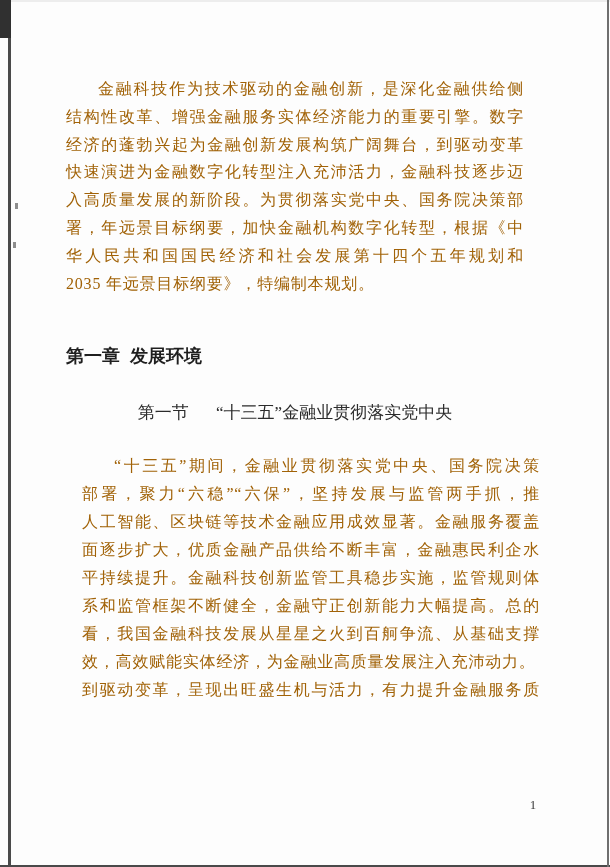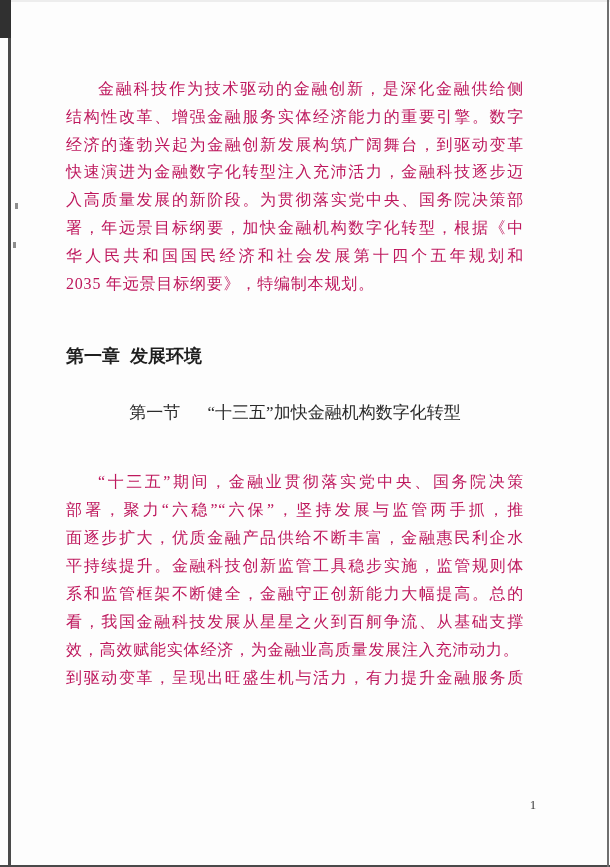--- a/index.html
+++ b/index.html
@@ -16,28 +16,28 @@
   .edge-left   { position:absolute; left:8px; top:0; width:3px; height:867px; background:#4a4a4a; }
   .corner-mark { position:absolute; left:0; top:0; width:11px; height:38px; background:#303030; }
   .edge-bottom { position:absolute; left:0; bottom:0; width:610px; height:2px; background:#4a4a4a; }
   .edge-right  { position:absolute; left:607px; top:0; width:2px; height:867px; background:#6f6f6f; }
   .speck-1     { position:absolute; left:15px; top:203px; width:3px; height:6px; background:#8d8d8d; }
   .speck-2     { position:absolute; left:13px; top:242px; width:3px; height:6px; background:#8d8d8d; }
 
   
   .para { position:absolute; left:66px; width:458px; }
   #para1 { top:75px; }
-  #para2 { top:468px; }
+  #para2 { top:452px;margin-left:16px; }
   .line {
     font-size:16px;
     letter-spacing:0.8px;
     line-height:27.8px;
     text-align:justify;
     text-align-last:justify;
-    color:#be185d;
+    color:#a16207;
   }
   #para2 .line { line-height:28px; }
   .line.indent { text-indent:2em; }
   .line.no-stretch { text-align-last:left; }
 
   
   .chapter {
     position:absolute; left:66px; top:344px; width:458px;
     text-align:left;
     font-family:"Liberation Sans","DejaVu Sans",sans-serif;
@@ -84,26 +84,27 @@
     <div class="line">署，年远景目标纲要，加快金融机构数字化转型，根据《中</div>
     <div class="line">华人民共和国国民经济和社会发展第十四个五年规划和</div>
     <div class="line no-stretch">2035 年远景目标纲要》，特编制本规划。</div>
   </div>
 
   <div class="chapter">
     <span class="chapter-no">第一章</span><span>发展环境</span>
   </div>
 
   <div class="section">
-    <span class="section-no">第一节</span><span>“十三五”加快金融机构数字化转型</span>
+    <span class="section-no">第一节</span><span>“十三五”金融业贯彻落实党中央</span>
   </div>
 
   <div id="para2" class="para">
     <div class="line indent">“十三五”期间，金融业贯彻落实党中央、国务院决策</div>
     <div class="line">部署，聚力“六稳”“六保”，坚持发展与监管两手抓，推</div>
+    <div class="line">人工智能、区块链等技术金融应用成效显著。金融服务覆盖</div>
     <div class="line">面逐步扩大，优质金融产品供给不断丰富，金融惠民利企水</div>
     <div class="line">平持续提升。金融科技创新监管工具稳步实施，监管规则体</div>
     <div class="line">系和监管框架不断健全，金融守正创新能力大幅提高。总的</div>
     <div class="line">看，我国金融科技发展从星星之火到百舸争流、从基础支撑</div>
     <div class="line no-stretch">效，高效赋能实体经济，为金融业高质量发展注入充沛动力。</div>
     <div class="line">到驱动变革，呈现出旺盛生机与活力，有力提升金融服务质</div>
   </div>
 
   <div class="page-number">1</div>
 

